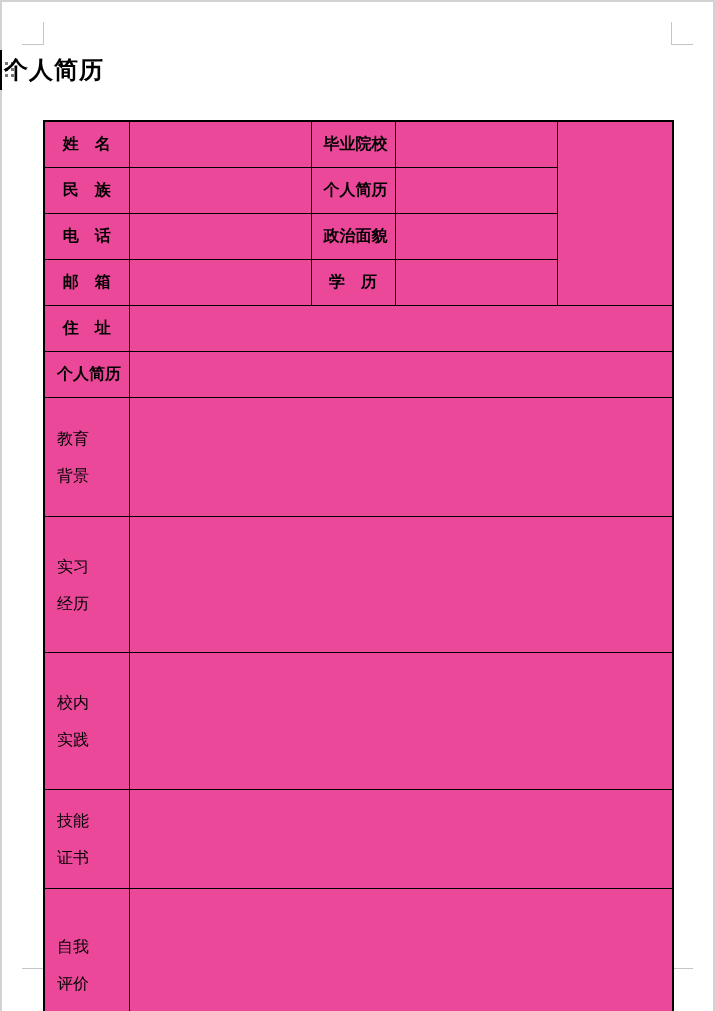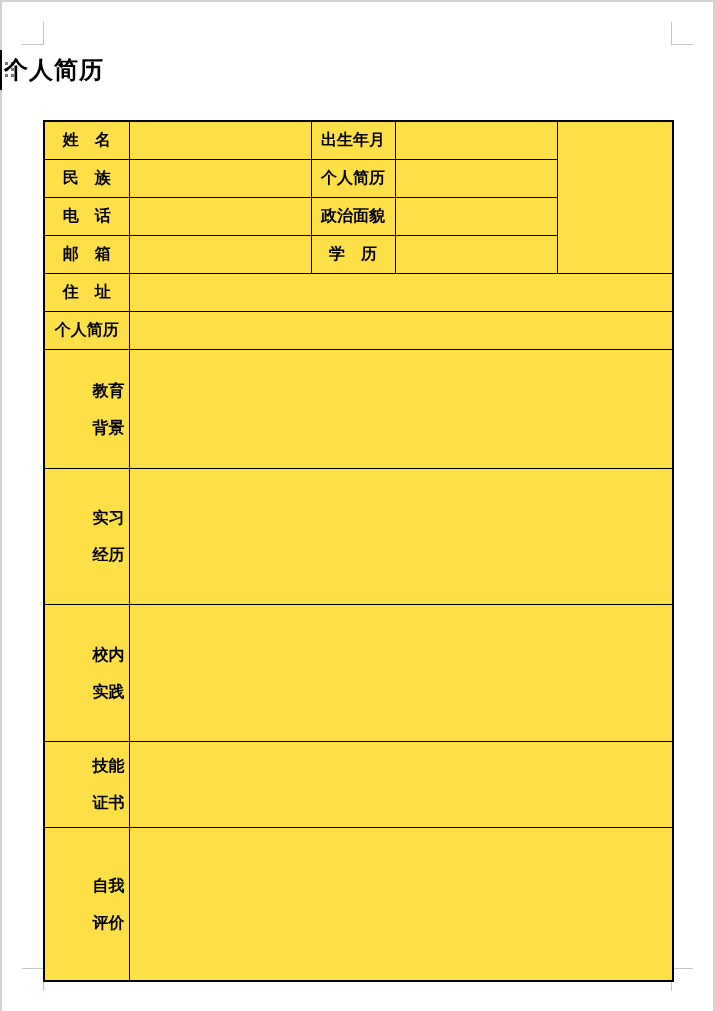--- a/index.html
+++ b/index.html
@@ -45,30 +45,30 @@
 
   
   table.resume {
     position: absolute; left: 43px; top: 120px;
     width: 629px;
     border-collapse: collapse; table-layout: fixed;
     border: 2px solid #000;
   }
   table.resume td {
     border: 1.5px solid #000;
-    padding: 4px;
+    padding: 12px;
     vertical-align: middle;
-    background: #fde047;
+    background: #ec4899;
   }
   td.lbl {
     font-size: 16px; font-weight: 700; text-align: center;
     white-space: nowrap;
   }
   td.lbl-big {
-    font-size: 16px; font-weight: 700; text-align: right;
+    font-size: 16px; font-weight: 400; text-align: left;
     line-height: 37px;
   }
   tr.r-s  { height: 38px; }
   tr.r-edu { height: 119px; }
   tr.r-int { height: 136px; }
   tr.r-cam { height: 137px; margin-top: 28px; }
   tr.r-skill { height: 86px; margin-top: 20px; }
   tr.r-self { height: 154px; }
   td.val { cursor: text; }
 </style>
@@ -105,21 +105,21 @@
       <col style="width:85px">
         <col style="width:182px">
         <col style="width:84px">
         <col style="width:162px">
         <col style="width:116px">
     </colgroup>
     <tbody>
       <tr class="r-s">
         <td class="lbl">姓　名</td>
         <td class="val"></td>
-        <td class="lbl">出生年月</td>
+        <td class="lbl">毕业院校</td>
         <td class="val"></td>
         <td class="val" rowspan="4"></td>
       </tr>
       <tr class="r-s">
         <td class="lbl">民　族</td>
         <td class="val"></td>
         <td class="lbl">个人简历</td>
         <td class="val"></td>
       </tr>
       <tr class="r-s">

